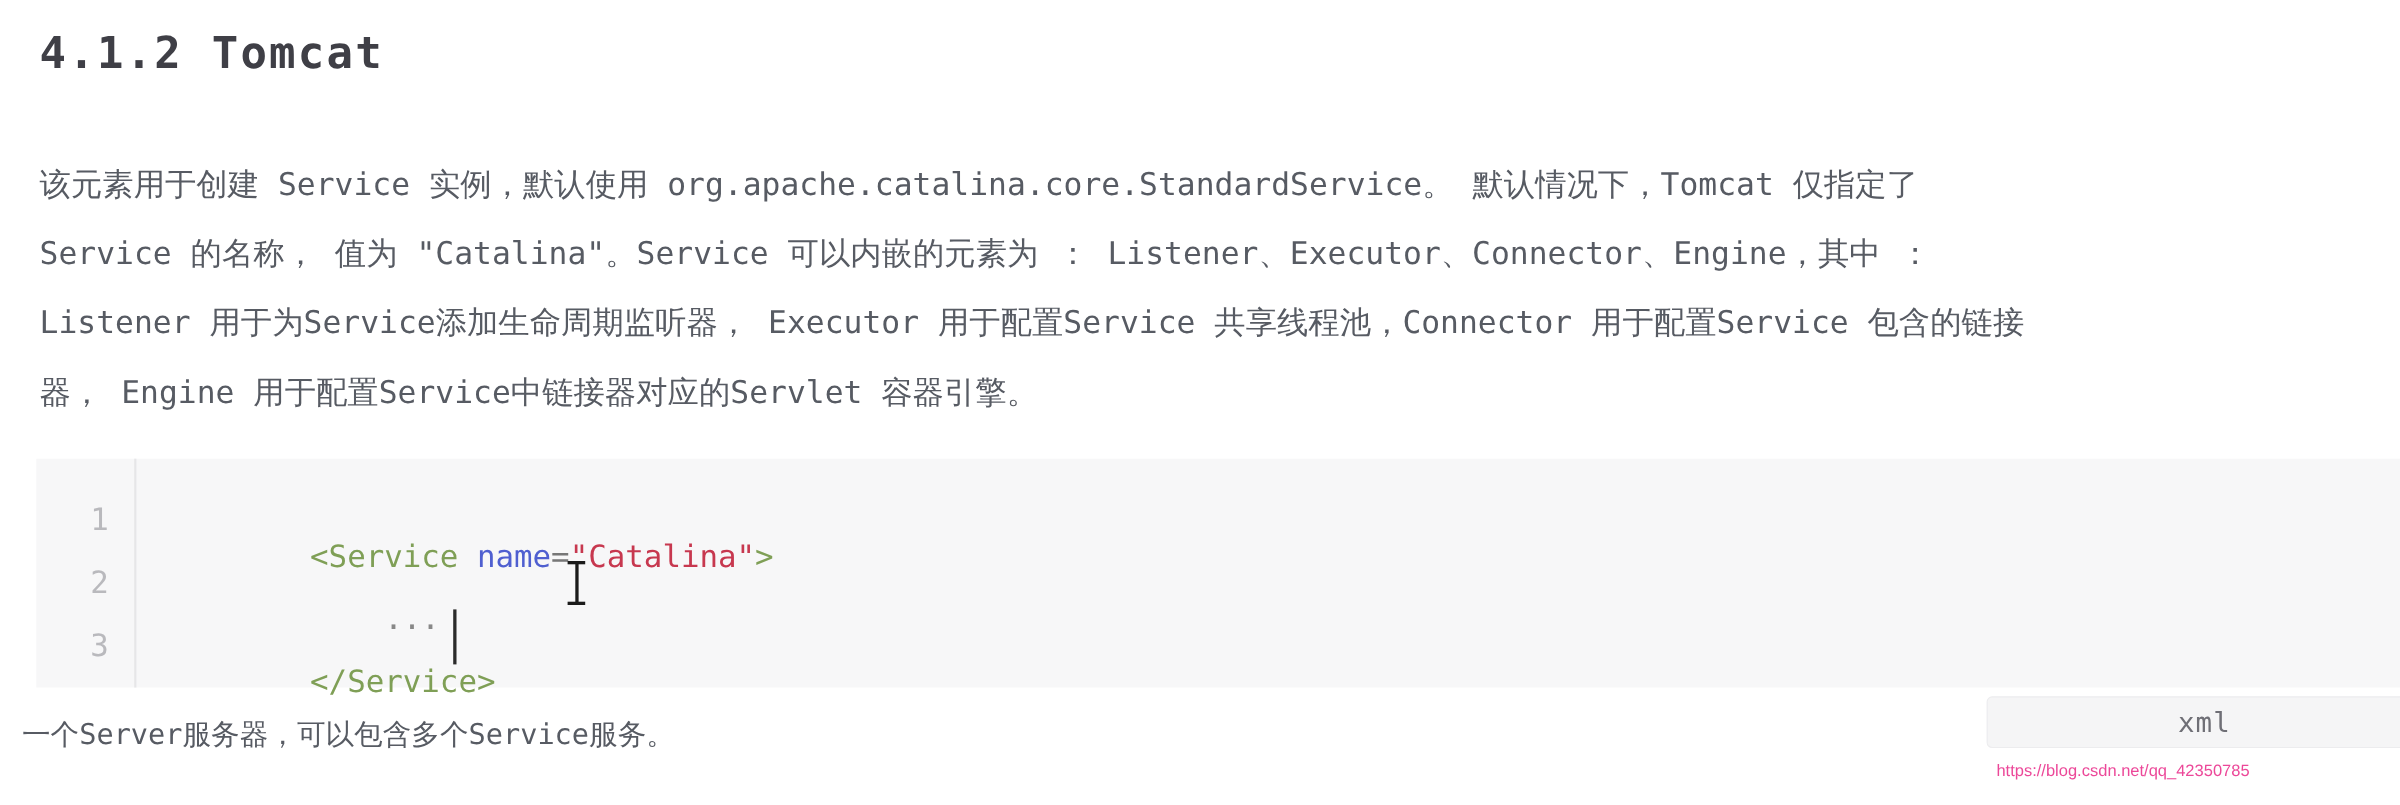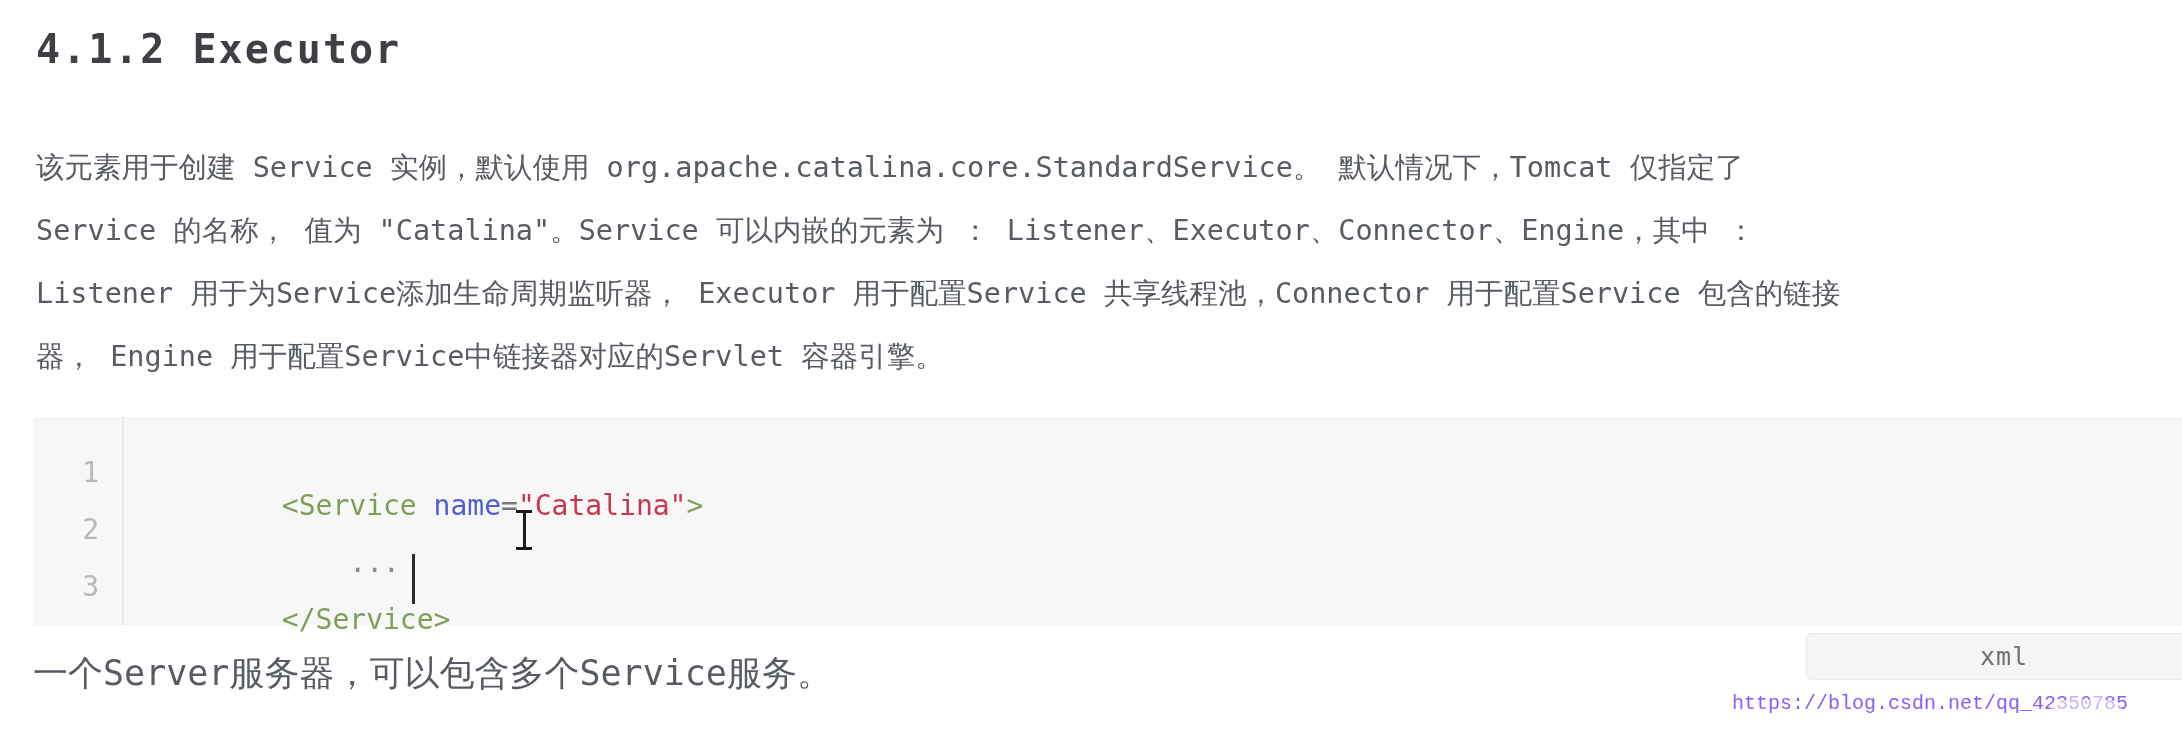--- a/index.html
+++ b/index.html
@@ -137,24 +137,24 @@
     width: 16px;
     height: 3px;
     background: #1b1b1b;
   }
   .ibeam .bar-t { top: 0; }
   .ibeam .bar-b { bottom: 0; }
 
   
   .closing {
     position: absolute;
-    left: 33px;
+    left: 20px;
     top: 650px;
     font-family: "DejaVu Sans Mono", "Liberation Mono", monospace;
-    font-size: 35px;
+    font-size: 26px;
     color: #575b63;
     white-space: nowrap;
   }
 
   
   .lang-badge {
     position: absolute;
     left: 1806px;
     top: 633px;
     width: 396px;
@@ -172,41 +172,41 @@
     font-size: 25px;
     color: #6f6f76;
     letter-spacing: 1px;
   }
 
   
   .watermark {
     position: absolute;
     left: 1930px;
     top: 692px;
-    font-family: Liberation Mono, monospace;
-    font-size: 20px;
-    color: #8b5cf6;
+    font-family: Liberation Sans, sans-serif;
+    font-size: 15px;
+    color: #ec4899;
     white-space: nowrap;
     transform: translateX(-50%);
   }
   .wm-logo {
     position: absolute;
     left: 2040px;
     top: 686px;
     width: 92px;
     height: 56px;
     opacity: 0.55;
   }
 </style>
 </head>
 <body>
 
 <div class="page">
 
-  <div class="heading">4.1.2 Executor</div>
+  <div class="heading">4.1.2 Tomcat</div>
 
   <div class="paragraph">
     <span class="ln">该元素用于创建 Service 实例，默认使用 org.apache.catalina.core.StandardService。 默认情况下，Tomcat 仅指定了</span>
     <span class="ln">Service 的名称， 值为 "Catalina"。Service 可以内嵌的元素为 ： Listener、Executor、Connector、Engine，其中 ：</span>
     <span class="ln">Listener 用于为Service添加生命周期监听器， Executor 用于配置Service 共享线程池，Connector 用于配置Service 包含的链接</span>
     <span class="ln">器， Engine 用于配置Service中链接器对应的Servlet 容器引擎。</span>
   </div>
 
   <div class="codeblock">
 

